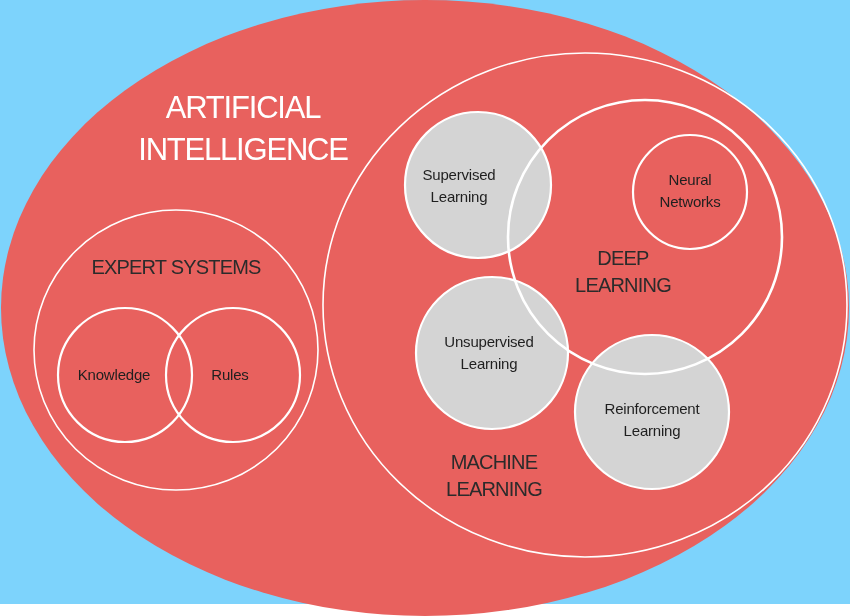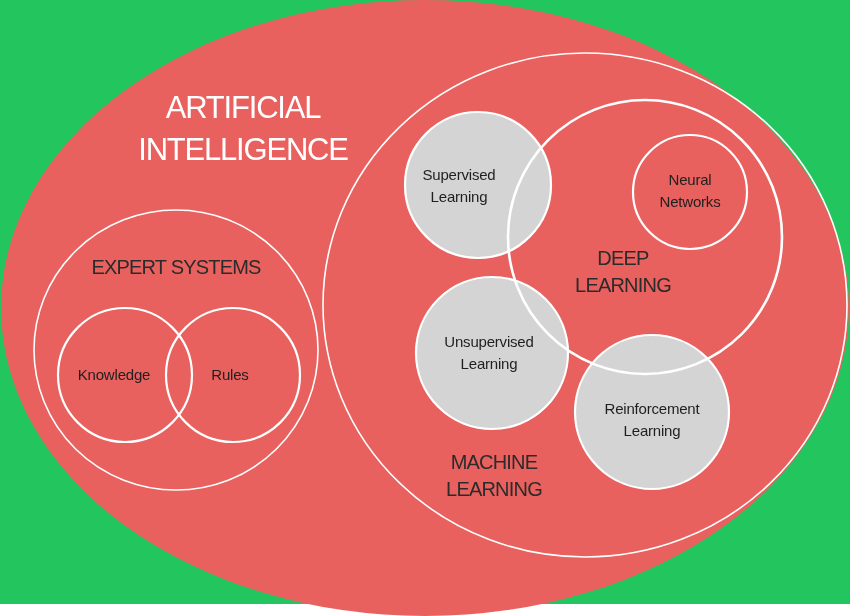--- a/index.html
+++ b/index.html
@@ -11,21 +11,21 @@
   body {
     width: 850px;
     height: 616px;
     overflow: hidden;
     font-family: "Liberation Sans", sans-serif;
   }
   #diagram-root {
     position: relative;
     width: 850px;
     height: 604px;
-    background: #22c55e;
+    background: #7dd3fc;
   }
   svg#venn-svg {
     display: block;
     width: 850px;
     height: 616px;
   }
   .region-fill-outer { fill: #e8615e; stroke: none; }
   .region-outline   { fill: none; stroke: #ffffff; stroke-width: 1.6; }
   .region-outline-thick { fill: none; stroke: #ffffff; stroke-width: 2.6; }
   .leaf-gray        { fill: #d4d4d4; stroke: #ffffff; stroke-width: 2.2; }

